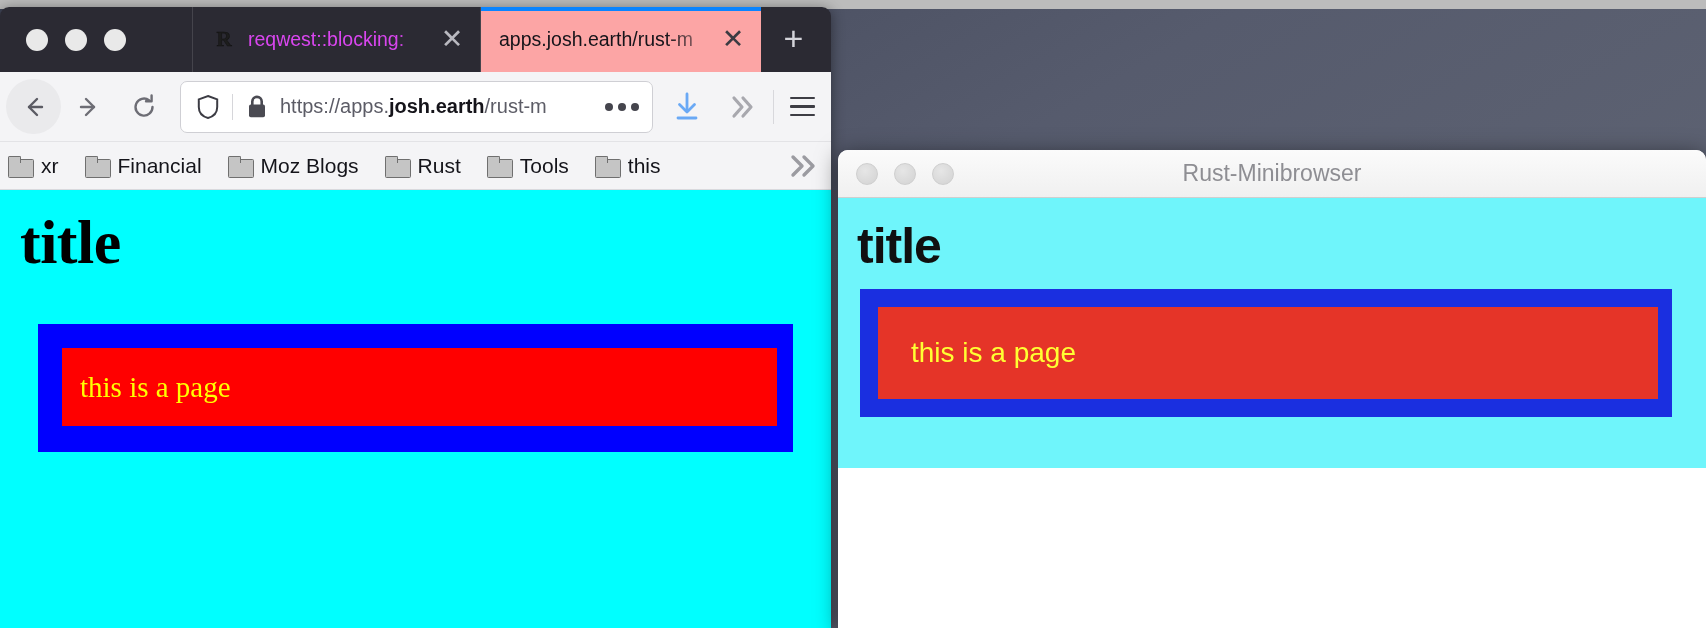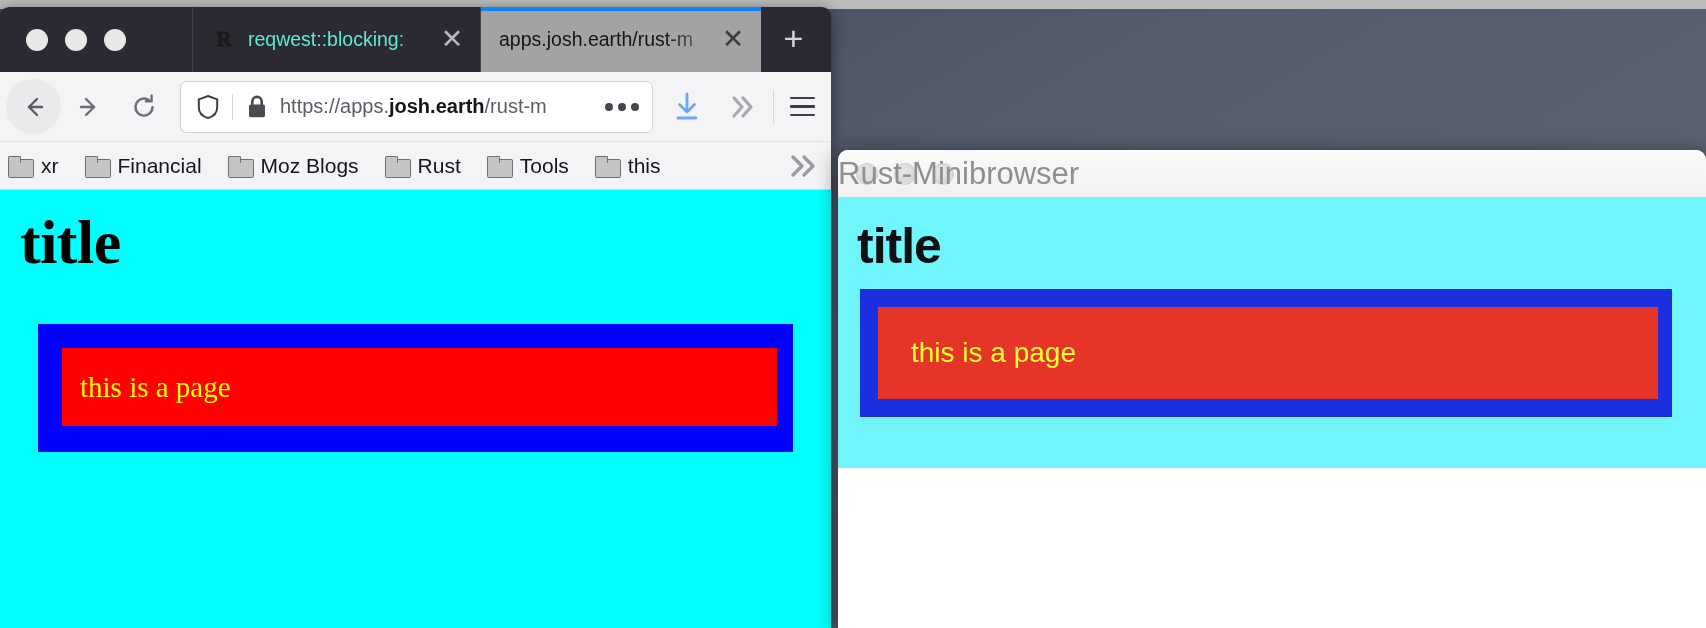--- a/index.html
+++ b/index.html
@@ -41,21 +41,21 @@
   .ff-tab{
     position:relative;
     display:flex; align-items:center;
     padding:0 13px 0 18px;
     border-right:1px solid #45444c;
     cursor:default;
   }
   .ff-tab.inactive{ width:288px; }
   .ff-tab.active{
     width:280px;
-    background:#a3a3a3;
+    background:#fca5a5;
     border-right:none;
   }
   .ff-tab.active::before{
     content:""; position:absolute; left:0; right:0; top:0; height:4px;
     background:#0a84ff;
   }
   .tab-favicon{
     width:26px; height:26px; flex:0 0 26px;
     margin-right:11px;
     display:flex; align-items:center; justify-content:center;
@@ -63,21 +63,21 @@
     font-weight:bold; font-size:21px; color:#1d1d1d;
     -webkit-text-stroke:0.4px #111;
   }
   .tab-title{
     flex:1 1 auto;
     font-size:19.5px;
     white-space:nowrap; overflow:hidden;
     line-height:65px;
   }
   .ff-tab.inactive .tab-title{
-    color:#5eead4;
+    color:#d946ef;
     -webkit-mask-image:linear-gradient(to right,#000 0,#000 78%,rgba(0,0,0,.15) 100%);
             mask-image:linear-gradient(to right,#000 0,#000 78%,rgba(0,0,0,.15) 100%);
   }
   .ff-tab.active .tab-title{
     color:#15141a;
     -webkit-mask-image:linear-gradient(to right,#000 0,#000 76%,rgba(0,0,0,.12) 100%);
             mask-image:linear-gradient(to right,#000 0,#000 76%,rgba(0,0,0,.12) 100%);
   }
   .tab-close{
     flex:0 0 30px; width:30px; height:30px;
@@ -211,22 +211,22 @@
     border-bottom:1px solid #cfcfcf;
     display:flex; align-items:center; position:relative;
   }
   #rust-traffic{
     display:flex; align-items:center; gap:16px; padding-left:18px;
   }
   .tl-gray{ width:22px; height:22px; border-radius:50%;
     background:radial-gradient(circle at 40% 35%,#e6e6e6,#d2d2d2);
     border:1px solid #cfcfcf; }
   #rust-title{
-    position:absolute; left:0; right:0; text-align:left;
-    font-size:31px; color:#8e8e93; pointer-events:none;
+    position:absolute; left:0; right:0; text-align:center;
+    font-size:23px; color:#8e8e93; pointer-events:none;
   }
   #rust-content{
     height:calc(478px - 48px);
     background:#ffffff;
     position:relative;
   }
   #rust-canvas{
     background:#6ff5fb;
     height:270px;
     position:relative;

